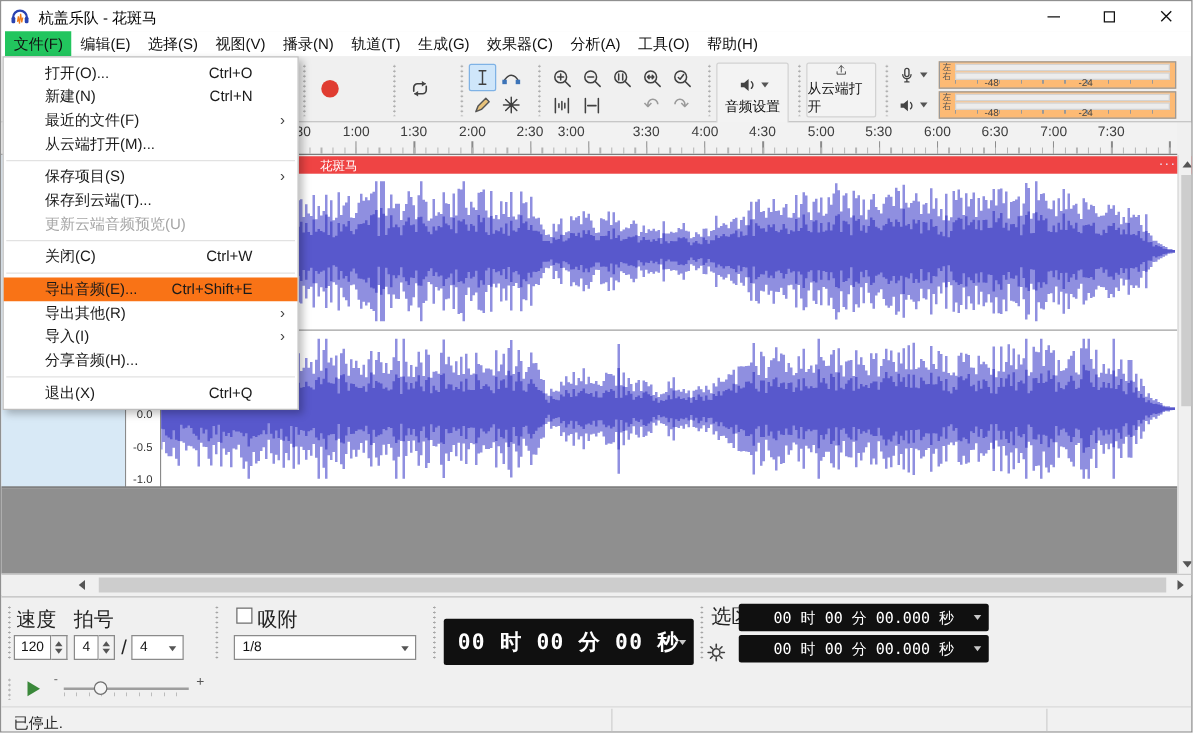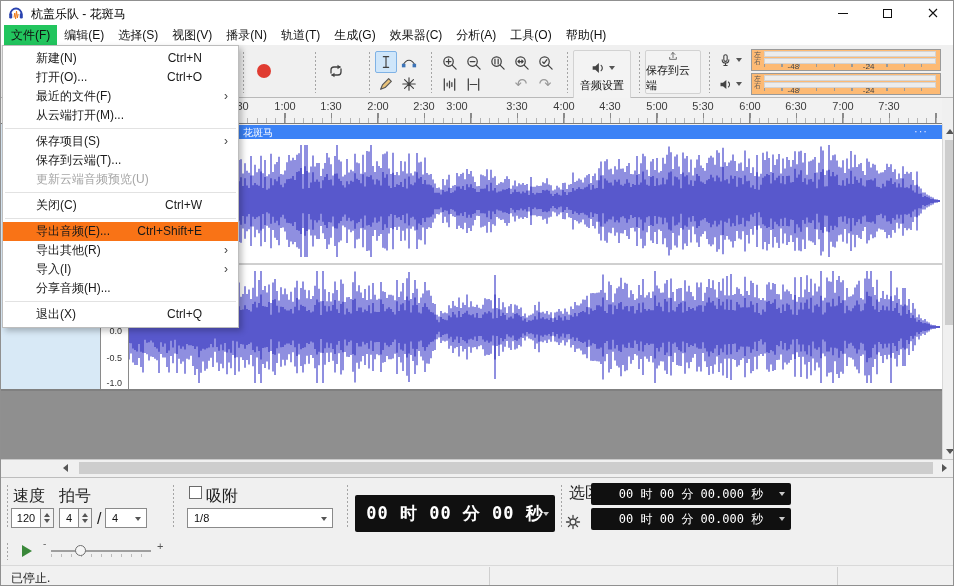--- a/index.html
+++ b/index.html
@@ -30,21 +30,21 @@
 .meterbox{position:absolute;background:#fdba74;border:1px solid #9a9a9a}
 .chlab{position:absolute;left:2px;font-size:7px;line-height:8px;color:#555}
 .lane{position:absolute;left:12px;right:4px;height:6px;background:#ececec;border:1px solid #d3d3d3}
 .mticks{position:absolute;left:12px;right:4px;bottom:3px;height:3px;background:repeating-linear-gradient(90deg,#999 0 1px,transparent 1px 17.5px)}
 .mnum{position:absolute;bottom:-1px;transform:translateX(-50%);font-size:8px;color:#444}
 
 #ruler{left:0;top:97px;width:941px;height:26px;background:#f2f2f2;border-bottom:1px solid #7c7c7c}
 .tlab{position:absolute;top:2px;transform:translateX(-50%);font-size:11px;color:#3c3c3c;white-space:nowrap}
 
 .vlab{position:absolute;left:100px;width:21px;text-align:right;font-size:9px;color:#333;line-height:10px}
-#clipstrip{left:128px;top:124px;width:813px;height:14px;background:#3b82f6;color:#fff}
+#clipstrip{left:141px;top:124px;width:813px;height:14px;background:#ef4444;color:#fff}
 
 #filemenu{left:1px;top:44px;width:237px;background:#fff;border:1px solid #bdbdbd;box-shadow:3px 3px 6px rgba(0,0,0,.25);padding:3px 0;z-index:60}
 .mi{position:relative;height:19px;line-height:19px;padding-left:33px;font-size:12px;color:#1a1a1a}
 .mi .sc{position:absolute;right:36px;color:#1a1a1a}
 .mi .sub{position:absolute;right:10px;font-size:12px;color:#444}
 .mi.hl{background:#f97316}
 .mi.dis,.mi.dis .sc{color:#a6a6a6}
 .msep{height:1px;background:#e2e2e2;margin:3px 2px}
 
 .sbthumb{position:absolute;background:#cdcdcd}
@@ -208,21 +208,21 @@
       </span>
       <span>音频设置</span>
     </div>
 
     <div class="grip" style="left:636px;top:6px;height:42px"></div>
     <div class="bigbtn" style="left:644px;top:5px;width:56px;height:44px">
       <svg class="ic" width="16" height="16" viewBox="0 0 18 18">
           <path d="M9 12V3M5.5 6.2 9 2.7l3.5 3.5" stroke="#2c61a8" stroke-width="1.5"></path>
           <path d="M3 11.5v3.5h12v-3.5" stroke="#2c61a8" stroke-width="1.5"></path>
         </svg>
-      <span>保存到云端</span>
+      <span>从云端打开</span>
     </div>
 
     <div class="grip" style="left:706px;top:6px;height:42px"></div>
     <div class="iconbtn" style="left:712px;top:4px;width:34px;height:22px">
       <svg class="ic" width="15" height="15" viewBox="0 0 18 18">
           <rect x="7" y="2" width="4" height="8" rx="2"></rect>
           <path d="M5 8a4 4 0 0 0 8 0M9 12.5v2.5M7 15h4"></path>
         </svg>
       <span class="car"></span>
     </div>
@@ -385,22 +385,22 @@
     <span class="abs" style="left:156px;top:62px;font-size:11px;color:#555">+</span>
   </div>
 
   <div id="statusbar" class="abs">
     <span class="abs" style="left:10px;top:4px;font-size:12px;color:#222">已停止.</span>
   </div>
   <div class="vsep" style="left:488px"></div>
   <div class="vsep" style="left:836px"></div>
 
   <div id="filemenu" class="abs">
+    <div class="mi"><span>打开(O)...</span><span class="sc">Ctrl+O</span></div>
     <div class="mi"><span>新建(N)</span><span class="sc">Ctrl+N</span></div>
-    <div class="mi"><span>打开(O)...</span><span class="sc">Ctrl+O</span></div>
     <div class="mi"><span>最近的文件(F)</span><span class="sub">›</span></div>
     <div class="mi"><span>从云端打开(M)...</span></div>
     <div class="msep"></div>
     <div class="mi"><span>保存项目(S)</span><span class="sub">›</span></div>
     <div class="mi"><span>保存到云端(T)...</span></div>
     <div class="mi dis"><span>更新云端音频预览(U)</span></div>
     <div class="msep"></div>
     <div class="mi"><span>关闭(C)</span><span class="sc">Ctrl+W</span></div>
     <div class="msep"></div>
     <div class="mi hl"><span>导出音频(E)...</span><span class="sc">Ctrl+Shift+E</span></div>

